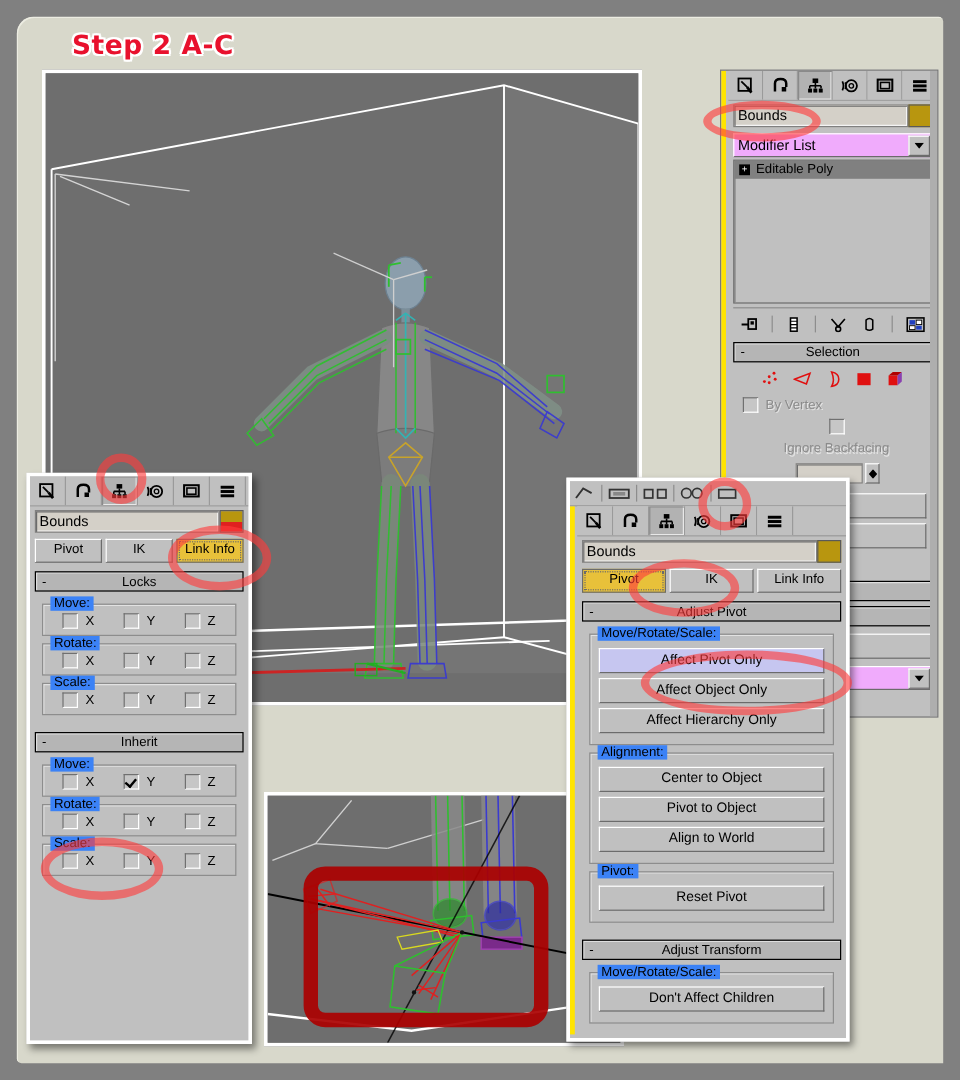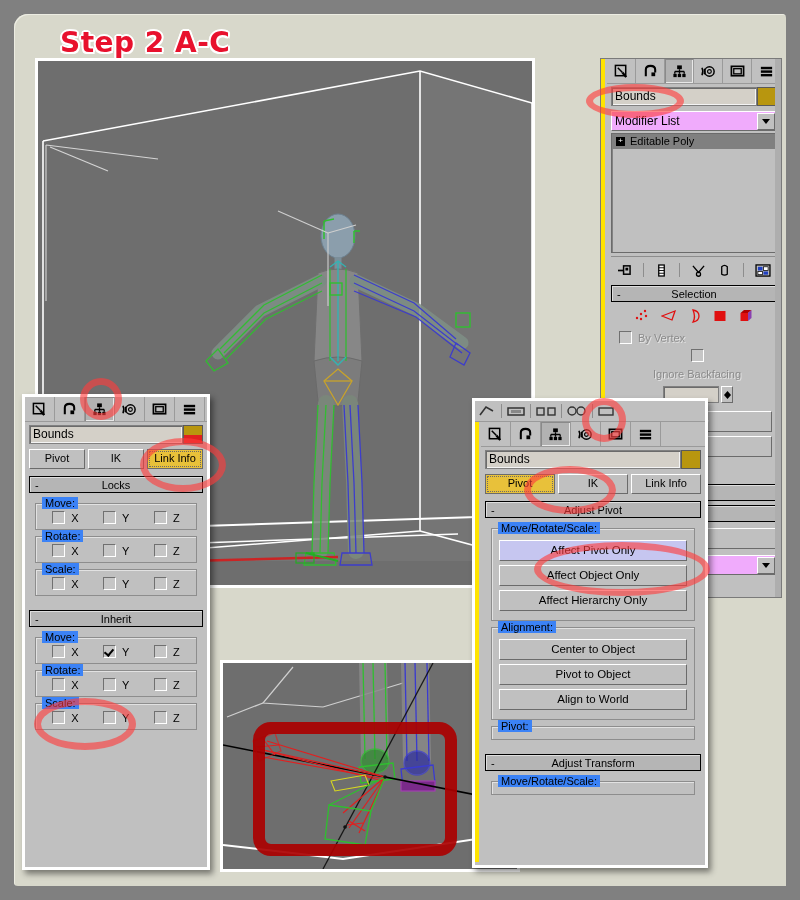--- a/index.html
+++ b/index.html
@@ -4,21 +4,21 @@
 <style>
   html,body{margin:0;padding:0;background:#808080;}
   body{width:800px;height:900px;overflow:hidden;font-family:"Liberation Sans",sans-serif;}
   #root{position:relative;width:800px;height:900px;background:#808080;}
 
   .page-bg{position:absolute;left:14px;top:14px;width:772px;height:872px;background:#d8d8cb;
            border-top-left-radius:14px;border-top-right-radius:4px;border-bottom-left-radius:4px;
            box-shadow:inset 1px 1px 0 #ecece2;}
   .page-bg:after{content:"";position:absolute;left:-6px;top:-6px;width:24px;height:24px;}
 
-  .title{position:absolute;left:31px;top:26px;font-size:28px;font-weight:bold;color:#e8112d;
+  .title{position:absolute;left:31px;top:26px;font-size:22px;font-weight:bold;color:#e8112d;
          letter-spacing:0.5px;font-family:"DejaVu Sans",sans-serif;
          text-shadow:
             -1.5px -1.5px 0 #fff, 1.5px -1.5px 0 #fff, -1.5px 1.5px 0 #fff, 1.5px 1.5px 0 #fff,
             -2px 0 0 #fff, 2px 0 0 #fff, 0 -2px 0 #fff, 0 2px 0 #fff; padding-left: 29px;}
 
   
   .viewport{position:absolute;left:35px;top:58px;width:500px;height:530px;background:#6e6e6e;
             border:3px solid #fff;box-sizing:border-box;overflow:hidden;}
   .viewport2{position:absolute;left:220px;top:660px;width:300px;height:212px;background:#6e6e6e;
             border:3px solid #fff;box-sizing:border-box;overflow:hidden;}
@@ -542,32 +542,34 @@
               <div class="pbtn">Affect Hierarchy Only</div>
             </div>
             <div class="grpbox">
               <span class="grplabel">Alignment:</span>
               <div class="pbtn">Center to Object</div>
               <div class="pbtn">Pivot to Object</div>
               <div class="pbtn">Align to World</div>
             </div>
             <div class="grpbox">
               <span class="grplabel">Pivot:</span>
+              <div class="pbtn">Reset Pivot</div>
             </div>
           </div>
         </div>
 
         <div class="rollout">
           <div class="rollhdr">
             <span class="mn">-</span>
             <span class="tx">Adjust Transform</span>
           </div>
           <div class="rollbody" style="padding-bottom:0;">
             <div class="grpbox" style="margin-bottom:0;">
               <span class="grplabel">Move/Rotate/Scale:</span>
+              <div class="pbtn">Don't Affect Children</div>
             </div>
           </div>
         </div>
       </div>
     </div>
   </div>
 
   <div class="maxpanel floater clip" style="left:22px;top:394px;width:188px;height:476px;">
     <div class="tabbar">
       <div class="tabbtn">

